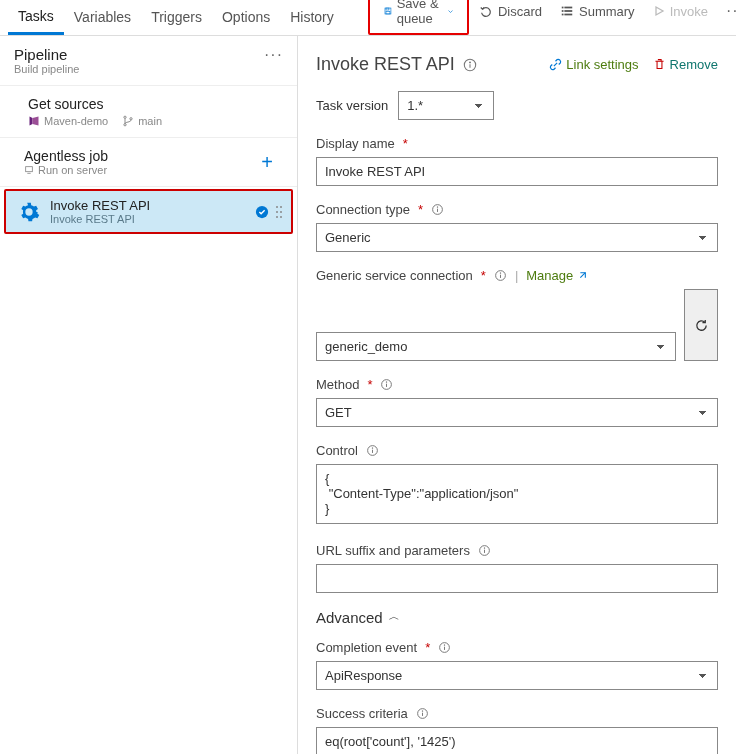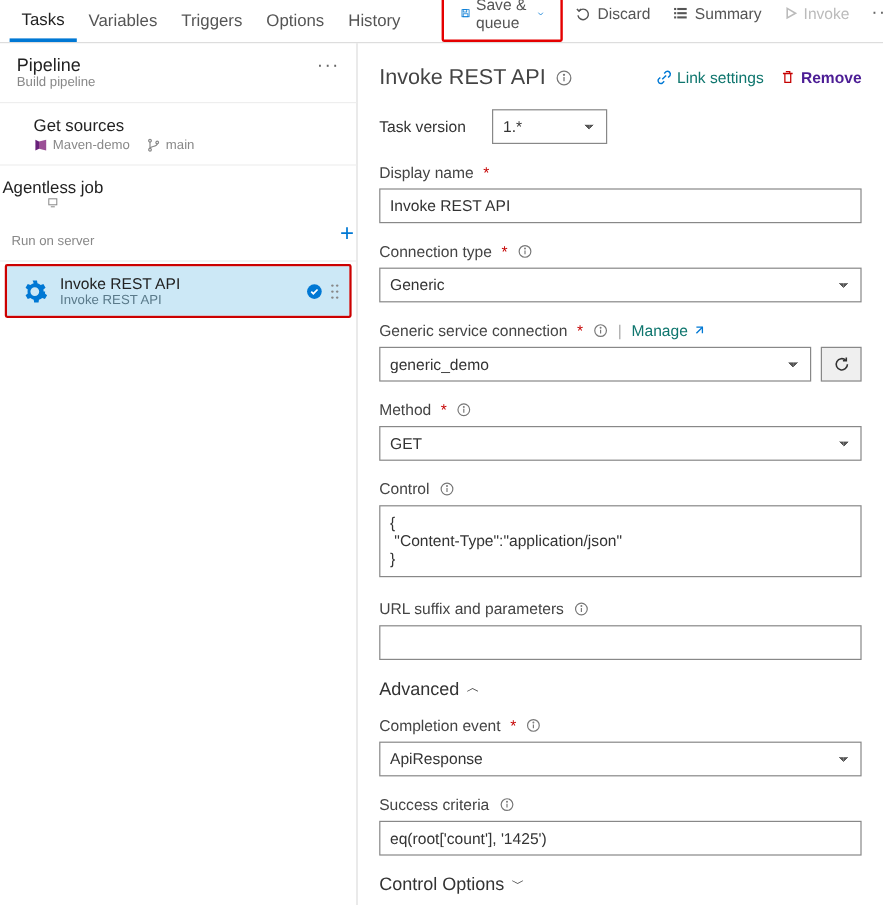--- a/index.html
+++ b/index.html
@@ -15,48 +15,48 @@
 .sidebar { width: 298px; border-right: 1px solid #ddd; flex-shrink: 0; }
 .main { flex: 1; padding: 18px 18px 10px 18px; overflow: hidden; }
 .sb-header { padding: 10px 14px; display: flex; justify-content: space-between; align-items: flex-start; border-bottom: 1px solid #eee; }
 .sb-title { font-size: 15px; color: #222; }
 .sb-sub { font-size: 11px; color: #888; }
 .dots { color: #666; font-size: 16px; letter-spacing: 1px; cursor:pointer; }
 .get-src { padding: 10px 14px 10px 28px; border-bottom: 1px solid #eee; }
 .get-src-title { font-size: 14px; color: #222; margin-bottom: 3px; }
 .get-src-meta { font-size: 11px; color: #888; display: flex; gap: 14px; align-items: center; }
 .meta-ico { width: 12px; height: 12px; display: inline-block; }
-.job { padding: 10px 2px; display: flex; justify-content: space-between; align-items: flex-end; border-bottom: 1px solid #eee; }
+.job { padding: 10px 24px; display: flex; justify-content: space-between; align-items: center; border-bottom: 1px solid #eee; }
 .job-title { font-size: 14px; color: #222; }
 .plus { color: #0078d4; font-size: 20px; font-weight: 300; cursor:pointer; }
 .task-hl { border: 2px solid #cc0000; margin: 2px 4px 2px 4px; border-radius: 2px; }
 .task-row { background: #cce8f6; display: flex; align-items: center; padding: 7px 8px 7px 12px; gap: 10px; }
 .task-gear { color: #0078d4; flex-shrink: 0; }
 .task-info { flex: 1; }
 .task-name { font-size: 13px; color: #222; }
 .task-type { font-size: 11px; color: #5a7a8a; }
 .task-badges { display: flex; align-items: center; gap: 6px; }
 .badge-check { color: #0078d4; }
 .handle { color: #888; cursor: grab; }
 .panel-head { display: flex; align-items: center; justify-content: space-between; margin-bottom: 16px; }
 .panel-title { font-size: 18px; color: #444; font-weight: 400; display: flex; align-items: center; gap: 8px; }
 .panel-actions { display: flex; gap: 14px; }
-.link { color: #0f766e; cursor: pointer; font-size: 13px; display: flex; align-items: center; gap: 4px; }
-.remove { color: #4c1d95; font-weight: bold; }
+.link { color: #4d7c0f; cursor: pointer; font-size: 13px; display: flex; align-items: center; gap: 4px; }
+.remove { color: #0f766e; }
 .field { margin-bottom: 16px; }
 .field-label { font-size: 13px; color: #444; margin-bottom: 6px; display: flex; align-items: center; gap: 8px; }
 .star { color: #c50000; }
 .info-ico { color: #777; font-size: 12px; }
 .divider { color: #aaa; }
 .sel, .inp, .ta { width: 100%; border: 1px solid #888; padding: 6px 8px; font-size: 13px; color: #333; background: #fff; font-family: inherit; }
 .sel { appearance: none; background-image: linear-gradient(45deg, transparent 50%, #555 50%), linear-gradient(135deg, #555 50%, transparent 50%); background-position: calc(100% - 14px) 12px, calc(100% - 10px) 12px; background-size: 4px 4px, 4px 4px; background-repeat: no-repeat; }
 .sel.short { width: 96px; }
 .ta { height: 60px; resize: none; font-family: inherit; }
 .conn-row { display: flex; gap: 8px; align-items: stretch; }
-.conn-row .sel { flex: 1; }
+.conn-row .sel { flex: 1; margin-top: 43px; }
 .refresh-btn { width: 34px; border: 1px solid #888; background: #efefef; display: flex; align-items: center; justify-content: center; cursor: pointer; }
 .section-hdr { font-size: 15px; color: #333; margin: 8px 0 14px 0; display: flex; align-items: flex-start; gap: 6px; }
 .chev { font-size: 11px; }
 </style>
 </head>
 <body>
 
 <div class="tabs">
   <div class="tab active">Tasks</div>
   <div class="tab">Variables</div>
@@ -135,21 +135,21 @@
               <path d="M4 4.5 L4 11.5"></path>
               <path d="M12 6.5 C12 10 4 9 4 11.5"></path>
             </svg>
           <span>main</span>
         </span>
       </div>
     </div>
     <div class="job">
       <div>
         <div class="job-title">Agentless job</div>
-        <div class="sb-sub" style="display:flex;align-items:center;gap:21px;flex-direction:column;">
+        <div class="sb-sub" style="display:flex;align-items:center;gap:4px;">
           <svg width="10" height="10" viewBox="0 0 12 12" fill="none" stroke="#888">
               <rect x="2" y="2" width="8" height="6"></rect>
               <path d="M4 10 L8 10"></path>
             </svg>
           <span>Run on server</span>
         </div>
       </div>
       <div class="plus">+</div>
     </div>
     <div class="task-hl">
@@ -202,21 +202,21 @@
           <svg width="13" height="13" viewBox="0 0 16 16" fill="none" stroke="#c50000" stroke-width="1.3">
               <path d="M3 4 L13 4"></path>
               <path d="M5 4 L5 13 L11 13 L11 4"></path>
               <path d="M6 2 L10 2 L10 4"></path>
             </svg>
           <span>Remove</span>
         </div>
       </div>
     </div>
 
-    <div class="field" style="display:flex;align-items:center;gap:22px;">
+    <div class="field" style="display:flex;align-items:center;gap:10px;">
       <span>Task version</span>
       <select class="sel short"><option>1.*</option></select>
     </div>
 
     <div class="field">
       <div class="field-label">
           <span>Display name</span>
           <span class="star">*</span>
         </div>
       <input class="inp" value="Invoke REST API" style="">

